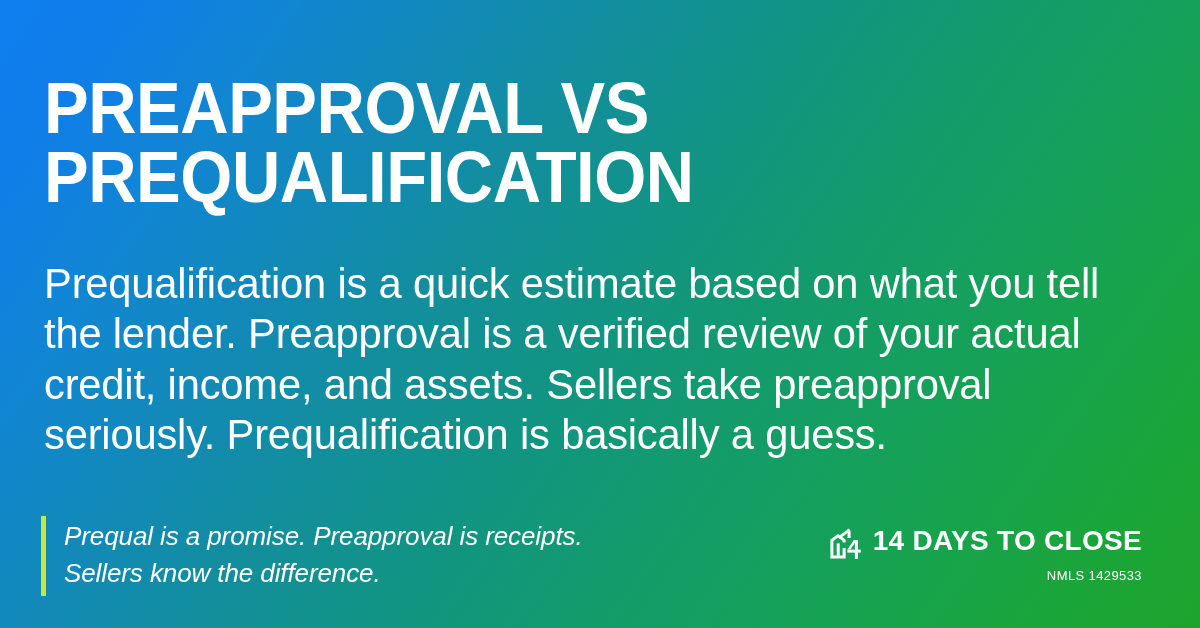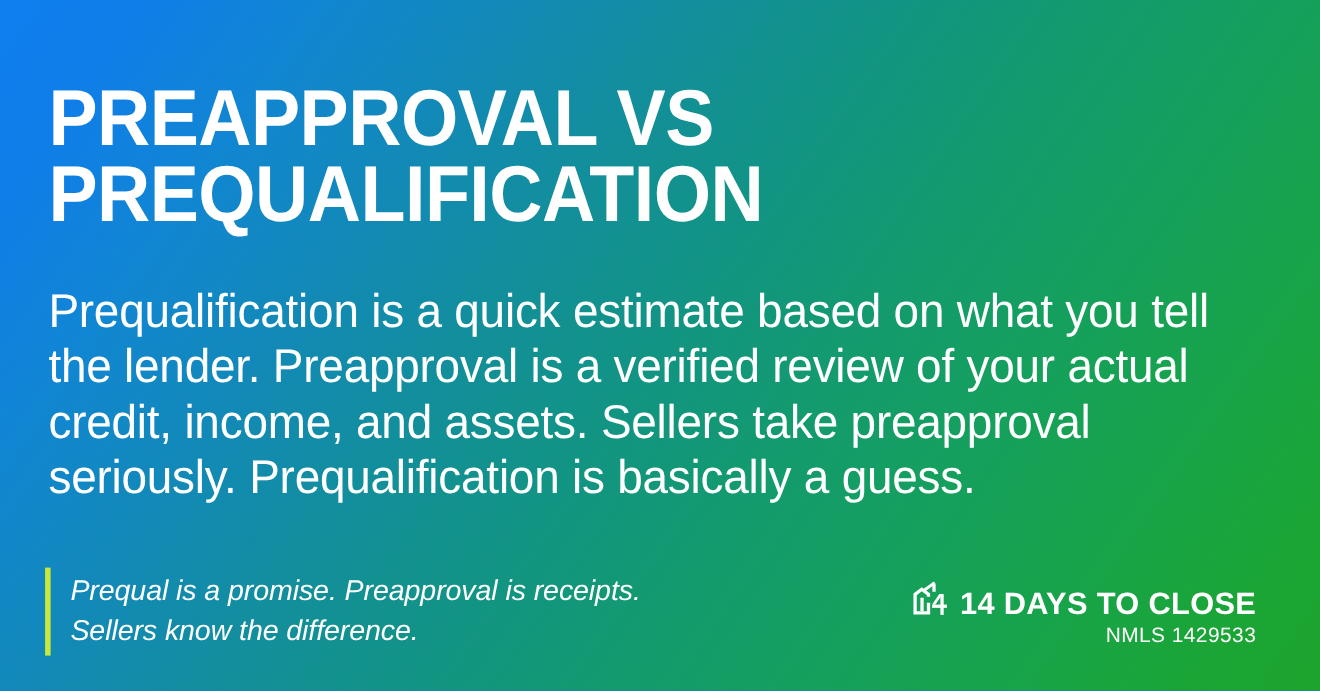--- a/index.html
+++ b/index.html
@@ -93,21 +93,21 @@
   }
   
   #brand {
     position: absolute;
     right: 58px;
     top: 527px;
     text-align: right;
   }
   #brand-row {
     display: flex;
-    align-items: flex-end;
+    align-items: flex-start;
     justify-content: flex-end;
     gap: 9px;
   }
   #brand-logo {
     width: 36px;
     height: 36px;
     flex: 0 0 auto;
     display: block;
   }
   #brand-name {
@@ -117,21 +117,21 @@
     font-size: 28px;
     letter-spacing: 0.3px;
     line-height: 1;
     white-space: nowrap;
   }
   #brand-nmls {
     margin-top: 6px;
     color: #ffffff;
     font-family: "Liberation Sans", sans-serif;
     font-weight: normal;
-    font-size: 19px;
+    font-size: 13px;
     letter-spacing: 0.4px;
     line-height: 1;
     white-space: nowrap;
   }
 </style>
 </head>
 <body>
 
 <div id="card">
 

